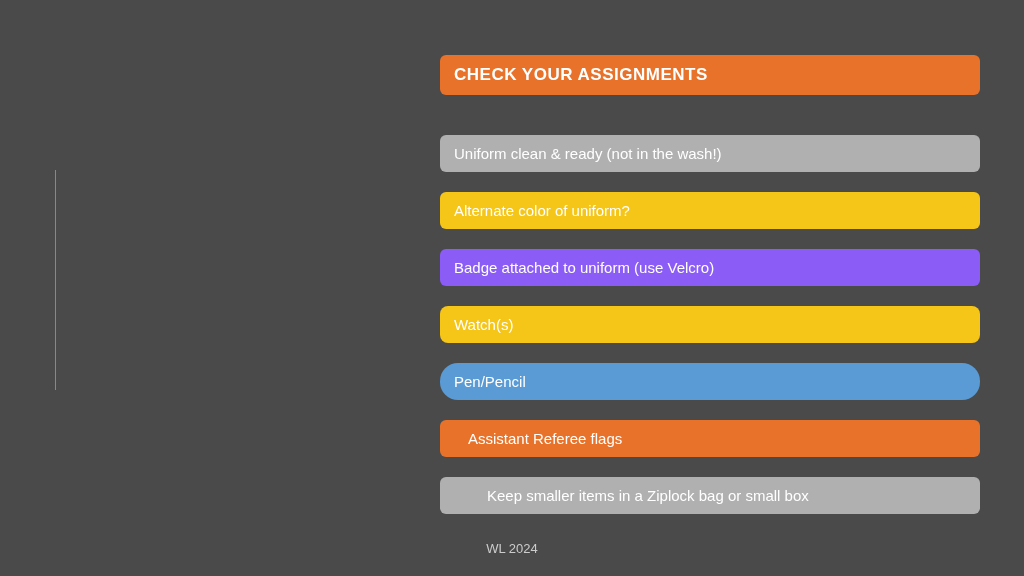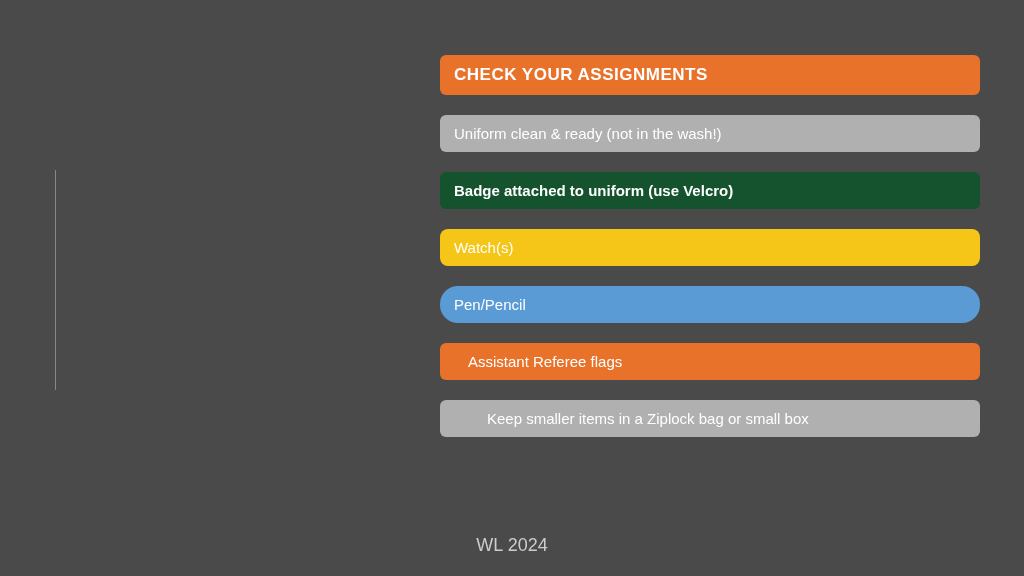--- a/index.html
+++ b/index.html
@@ -45,38 +45,39 @@
       display: flex;
       align-items: center;
     }
 
     .footer-text {
       position: absolute;
       bottom: 20px;
       left: 50%;
       transform: translateX(-50%);
       color: #ccc;
-      font-size: 18px;
+      font-size: 13px;
     }
 
     .title-item {
       font-size: 17px;
       font-weight: 700;
       letter-spacing: 0.5px;
       text-transform: uppercase;
     }
   </style>
 </head>
 <body>
 
 <div class="vertical-line"></div>
 
 <div class="checklist-container">
 <div class="checklist-item title-item" style="background-color: rgb(232, 114, 42);">CHECK YOUR ASSIGNMENTS</div>
-    <div class="checklist-item" style="background-color: rgb(176, 176, 176);">Uniform clean &amp; ready (not in the wash!)</div>
-    <div class="checklist-item" style="background-color: #14532d; font-weight: bold;">Badge attached to uniform (use Velcro)</div>
+    <div class="checklist-item" style="background-color: rgb(176, 176, 176); margin-top: 20px;">Uniform clean &amp; ready (not in the wash!)</div>
+    <div class="checklist-item" style="background-color: rgb(245, 197, 24);">Alternate color of uniform?</div>
+    <div class="checklist-item" style="background-color: #8b5cf6;">Badge attached to uniform (use Velcro)</div>
     <div class="checklist-item" style="background-color: rgb(245, 197, 24); border-radius: 8px;">Watch(s)</div>
     <div class="checklist-item" style="background-color: rgb(91, 155, 213); border-radius: 18px;">Pen/Pencil</div>
     <div class="checklist-item" style="background-color: rgb(232, 114, 42); padding-left: 28px;">Assistant Referee flags</div>
     <div class="checklist-item" style="background-color: rgb(176, 176, 176); padding-left: 47px;">Keep smaller items in a Ziplock bag or small box</div>
   </div>
 
 <div class="footer-text">WL 2024</div>
 
 </body></html>

